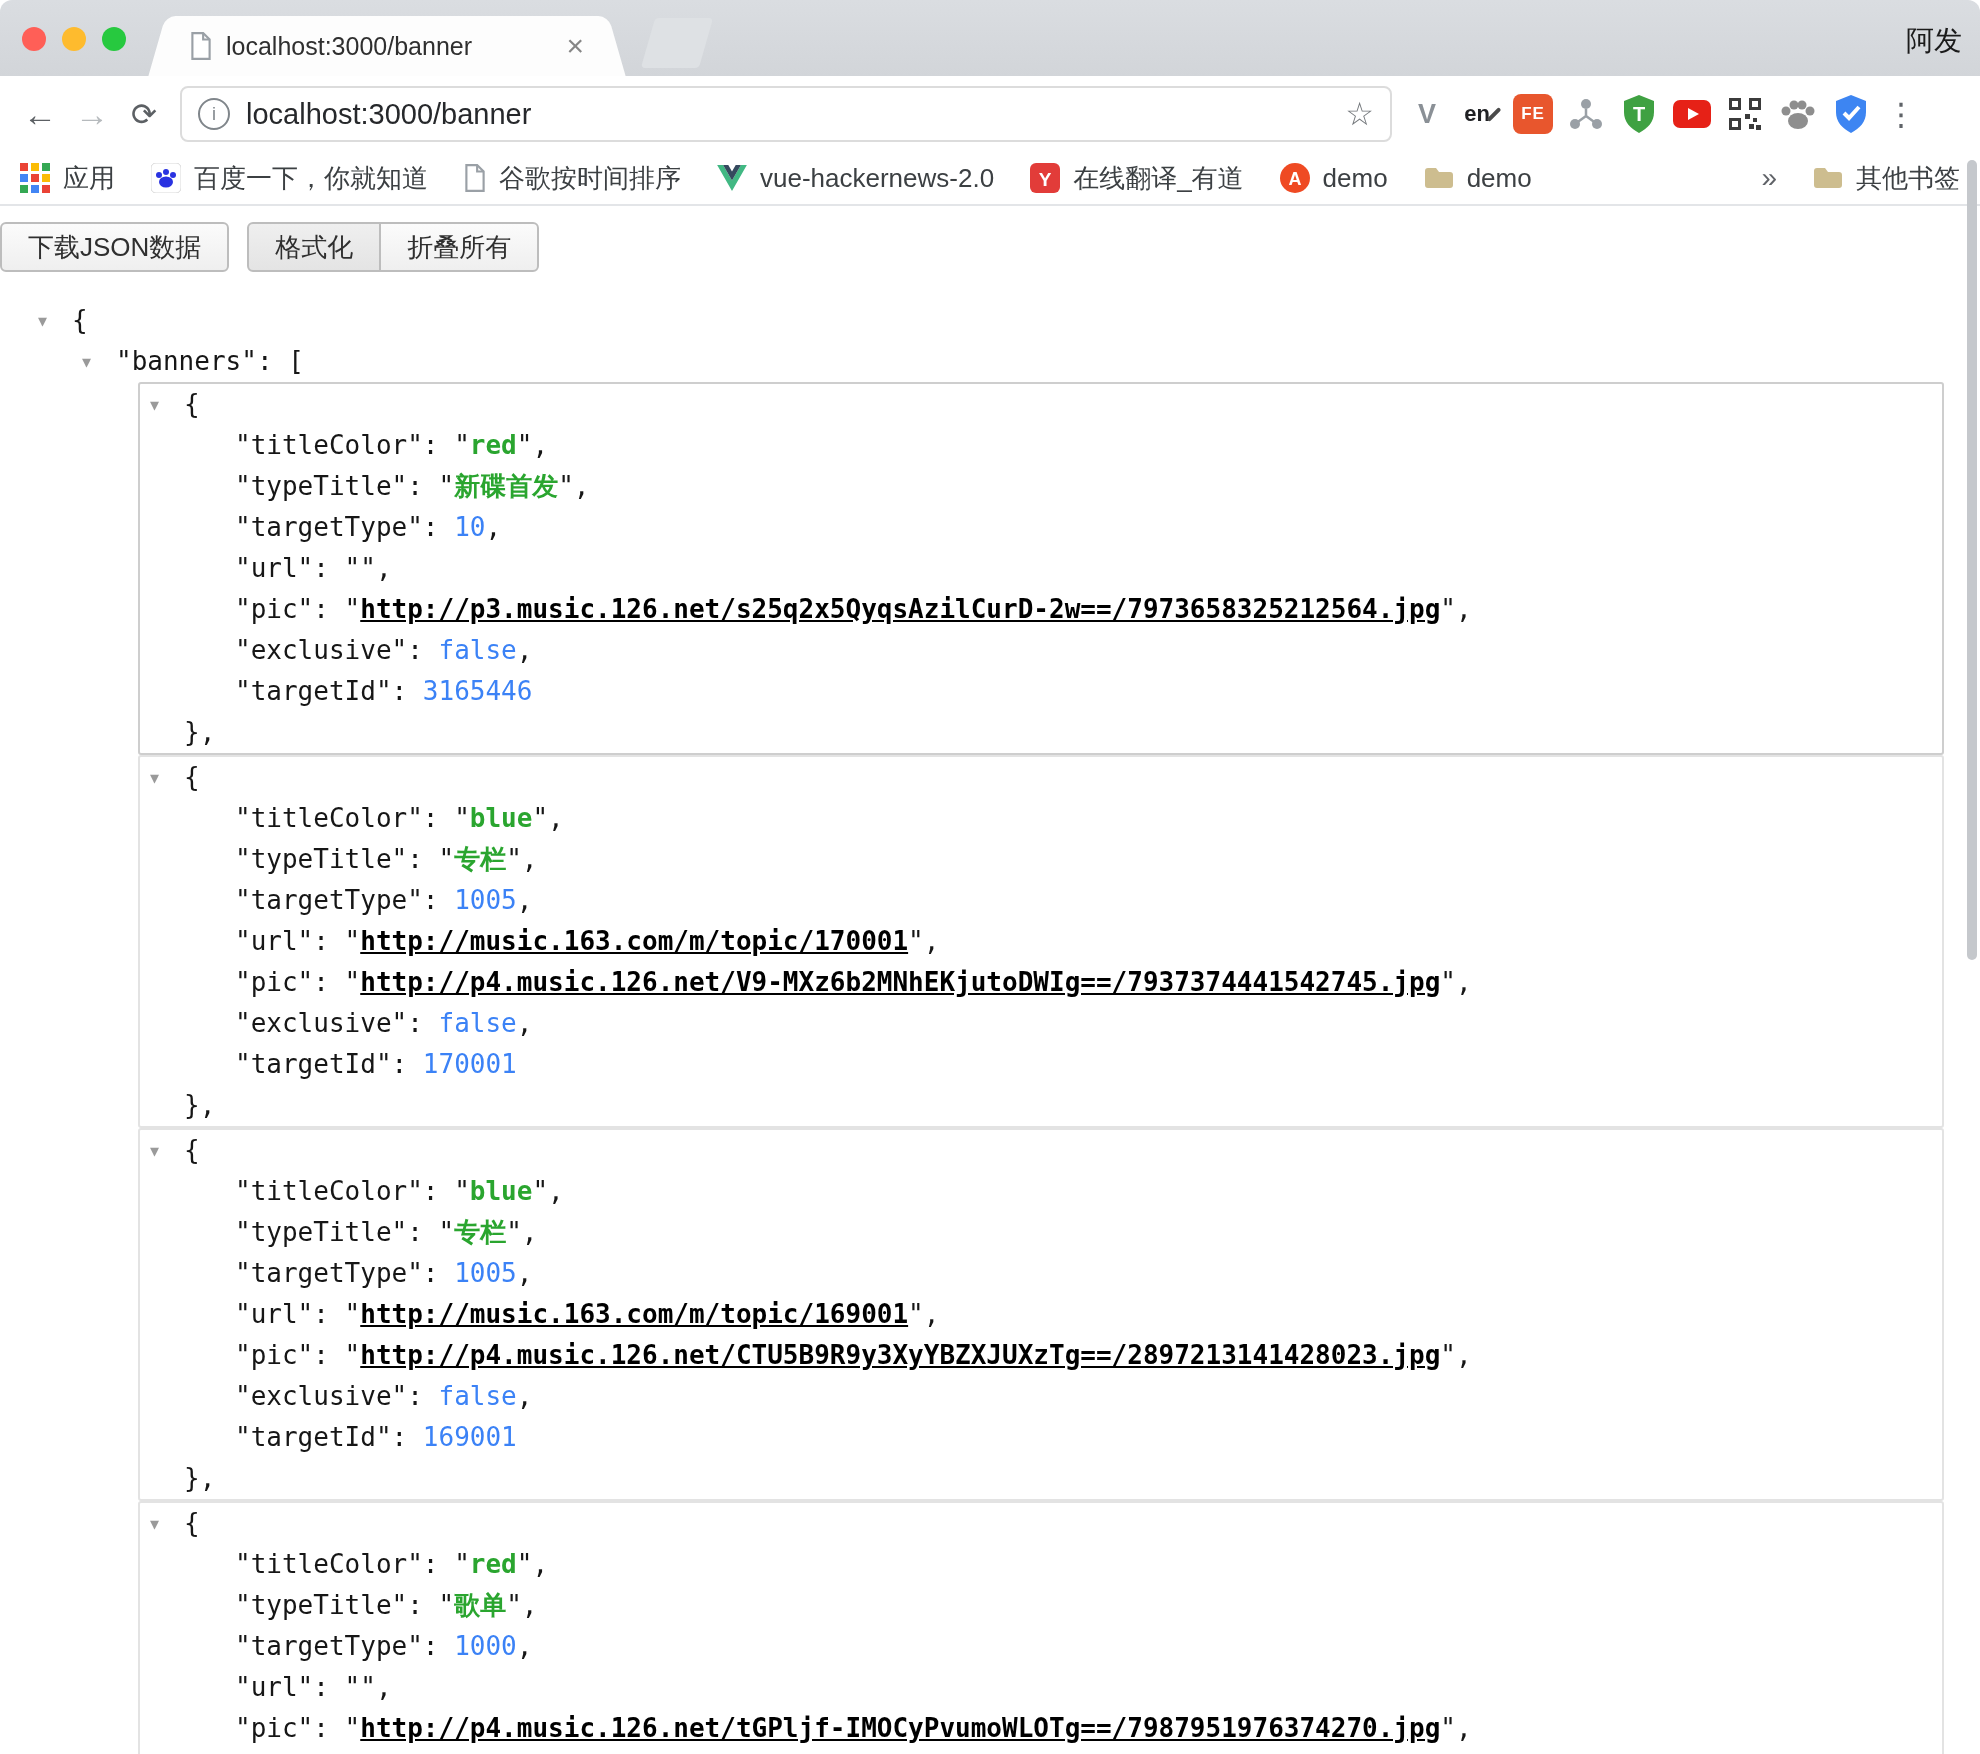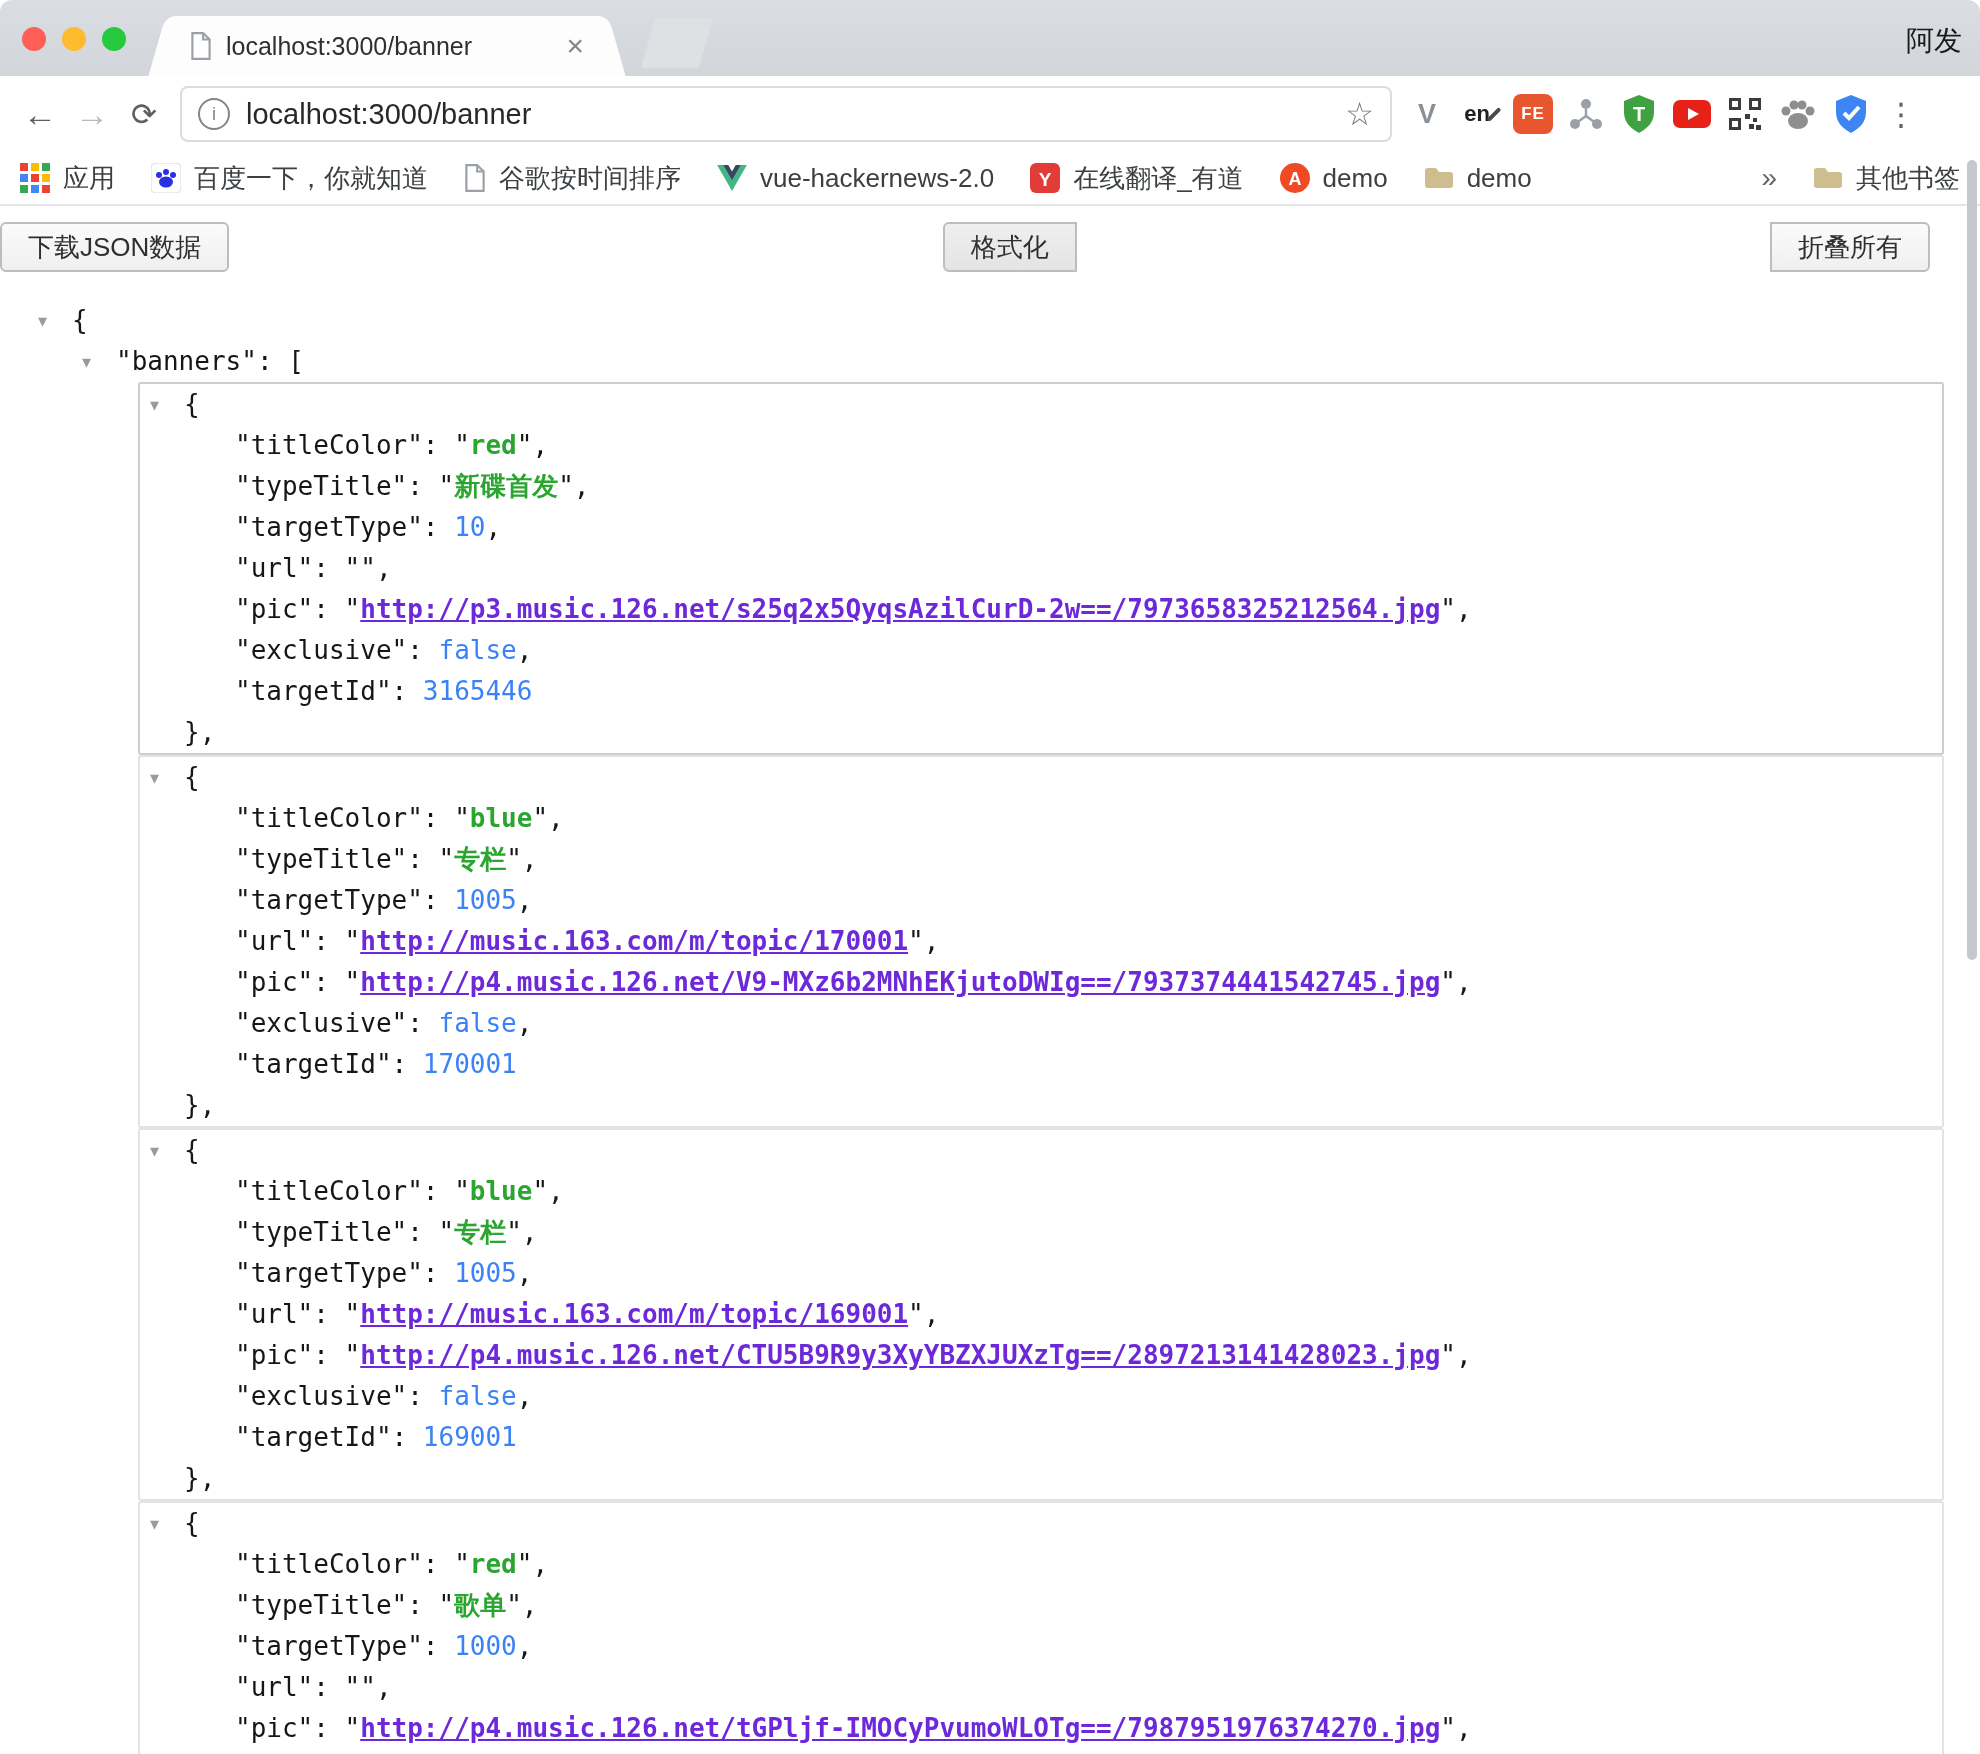--- a/index.html
+++ b/index.html
@@ -44,41 +44,41 @@
 
   
   .bookmarks{height:54px;background:#fff;border-bottom:2px solid #e3e5e8;display:flex;align-items:center;
     padding:0 20px;box-sizing:border-box;gap:36px;font-size:26px;color:#3c4043;}
   .bm{display:flex;align-items:center;gap:13px;white-space:nowrap;}
   .bm-spacer{flex:1;}
   .chev{font-size:28px;color:#606368;}
 
   
   .content{position:relative;height:1548px;overflow:hidden;background:#fff;}
-  .btn-row{display:flex;justify-content:space-between;margin:16px 50px 0 0;height:50px;}
+  .btn-row{display:flex;justify-content:flex-start;margin:16px 50px 0 0;height:50px;}
   .btn{height:50px;padding:0 26px;font-size:26px;color:#2f2f2f;background:linear-gradient(#fbfbfb,#efefef);
     border:2px solid #bdbdbd;border-radius:6px;font-family:inherit;box-sizing:border-box;cursor:pointer;}
   .btn.download{margin-right:18px;}
   .btn.seg-l{border-radius:6px 0 0 6px;background:linear-gradient(#efefef,#e4e4e4);}
   .btn.seg-r{border-radius:0 6px 6px 0;margin-left:-2px;}
 
   .jsonview{margin-top:28px;padding:0 36px 0 38px;font-family:"DejaVu Sans Mono","Liberation Mono",monospace;
     font-size:26px;color:#141414;}
   .line{height:41px;line-height:41px;white-space:pre;}
   .tri{display:inline-block;width:34px;font-size:15px;color:#9a9a9a;vertical-align:3px;cursor:pointer;}
   .l-banners{padding-left:44px;}
   .objbox{border:2px solid #e3e3e3;border-radius:3px;margin:0 0 0 100px;}
   .objbox.first{border-color:#cecece;}
   .l-open{padding-left:10px;}
   .l-close{padding-left:44px;}
   .l-prop{padding-left:95px;}
   .pl{color:#161616;}
   .str{color:#2aa52f;font-weight:bold;}
   .num,.bool{color:#3b82f6;font-weight:normal;}
-  .lnk{color:#6d28d9;font-weight:bold;text-decoration:underline;cursor:pointer;}
+  .lnk{color:#000000;font-weight:bold;text-decoration:underline;cursor:pointer;}
 
   .scroll-thumb{position:absolute;right:3px;top:160px;width:10px;height:800px;background:#c5c8cc;border-radius:5px;}
 </style>
 </head>
 <body>
 
 <div class="window">
 
   <div class="tabstrip">
     <div class="traffic">

